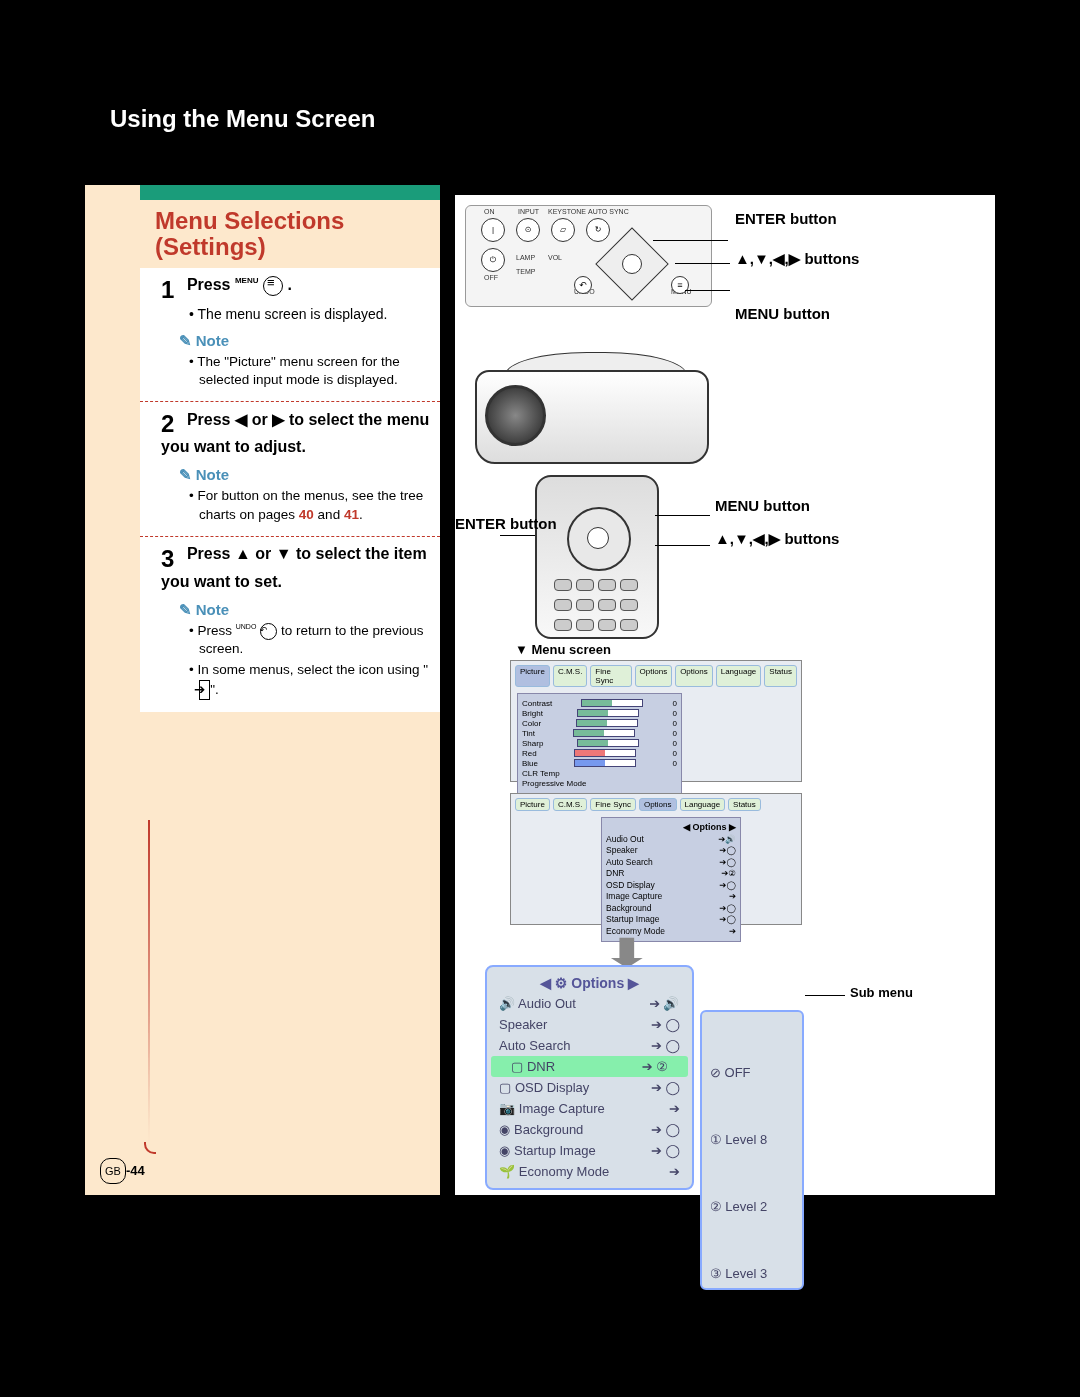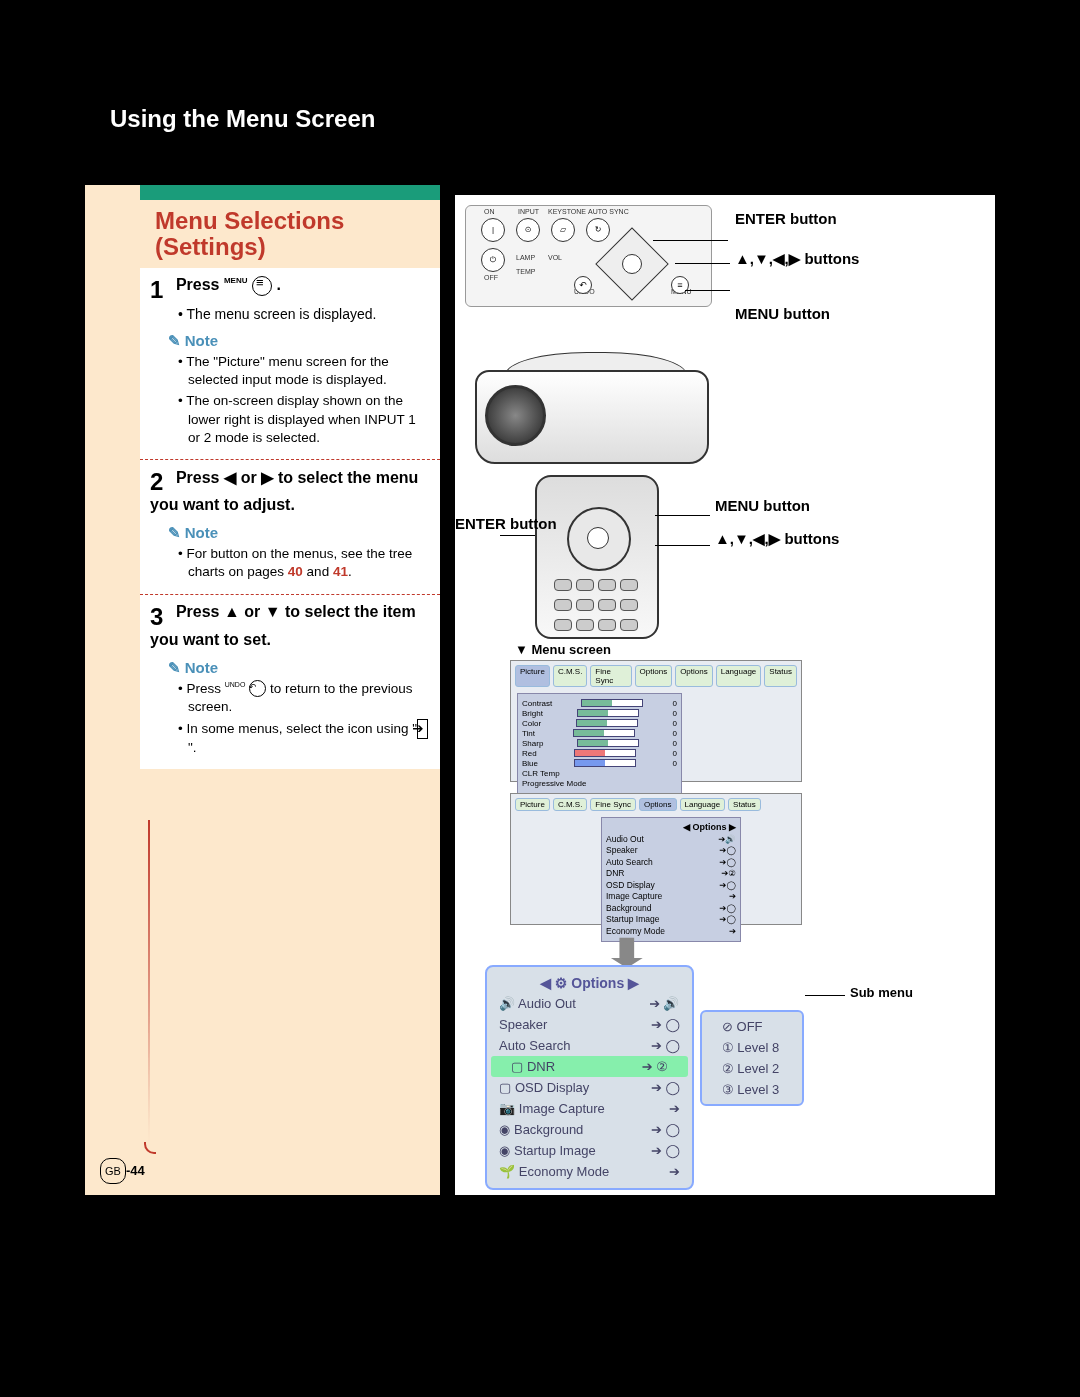--- a/index.html
+++ b/index.html
@@ -47,21 +47,21 @@
   }
   .left-col {
     position: absolute;
     top: 268px;
     left: 140px;
     width: 300px;
     background: #fff;
     font-size: 14px;
   }
   .step {
-    padding: 8px 10px 12px 10px;
+    padding: 8px 10px 12px 21px;
     border-bottom: 1px dashed #c0392b;
   }
   .step:last-child { border-bottom: none; }
   .step-num {
     font-size: 24px;
     font-weight: bold;
     display: inline-block;
     width: 22px;
     vertical-align: top;
   }
@@ -277,21 +277,21 @@
   .sub-menu {
     position: absolute;
     top: 815px; left: 245px;
     width: 100px;
     border: 2px solid #8af;
     border-radius: 6px;
     background: #d8e0e8;
     font-size: 13px;
     padding: 4px 0;
   }
-  .sub-row { padding: 3px 20px; color:#446;}
+  .sub-row { padding: 3px 8px; color:#446;margin-top:46px;}
   .footer {
     position: absolute;
     left: 100px;
     top: 1163px;
     font-size: 13px;
     color: #000;
   }
   .gb { border:1.2px solid #000; border-radius:10px; padding:6px 4px; font-size:11px;}
   .menu-icon {
     display:inline-block;
@@ -362,21 +362,20 @@
     <span class="step-num">1</span>
     <span class="step-head">
       <span>Press </span>
       <span style="font-size:8px; vertical-align:top;">MENU</span>
       <span class="menu-icon"></span>
       <span>.</span>
     </span>
     <div class="step-body">• The menu screen is displayed.</div>
     <div class="note-label">✎ <span>Note</span></div>
     <div class="bullet">• The "Picture" menu screen for the selected input mode is displayed.</div>
-    <div class="bullet">• The on-screen display shown on the lower right is displayed when INPUT 1 or 2 mode is selected.</div>
   </div>
 
   <div class="step">
     <span class="step-num">2</span>
     <span class="step-head">Press ◀ or ▶ to select the menu you want to adjust.</span>
     <div class="note-label">✎ <span>Note</span></div>
     <div class="bullet">
       <span>• For button on the menus, see the tree charts on pages </span><span class="pageref">40</span><span> and </span><span class="pageref">41</span><span>.</span>
     </div>
   </div>

